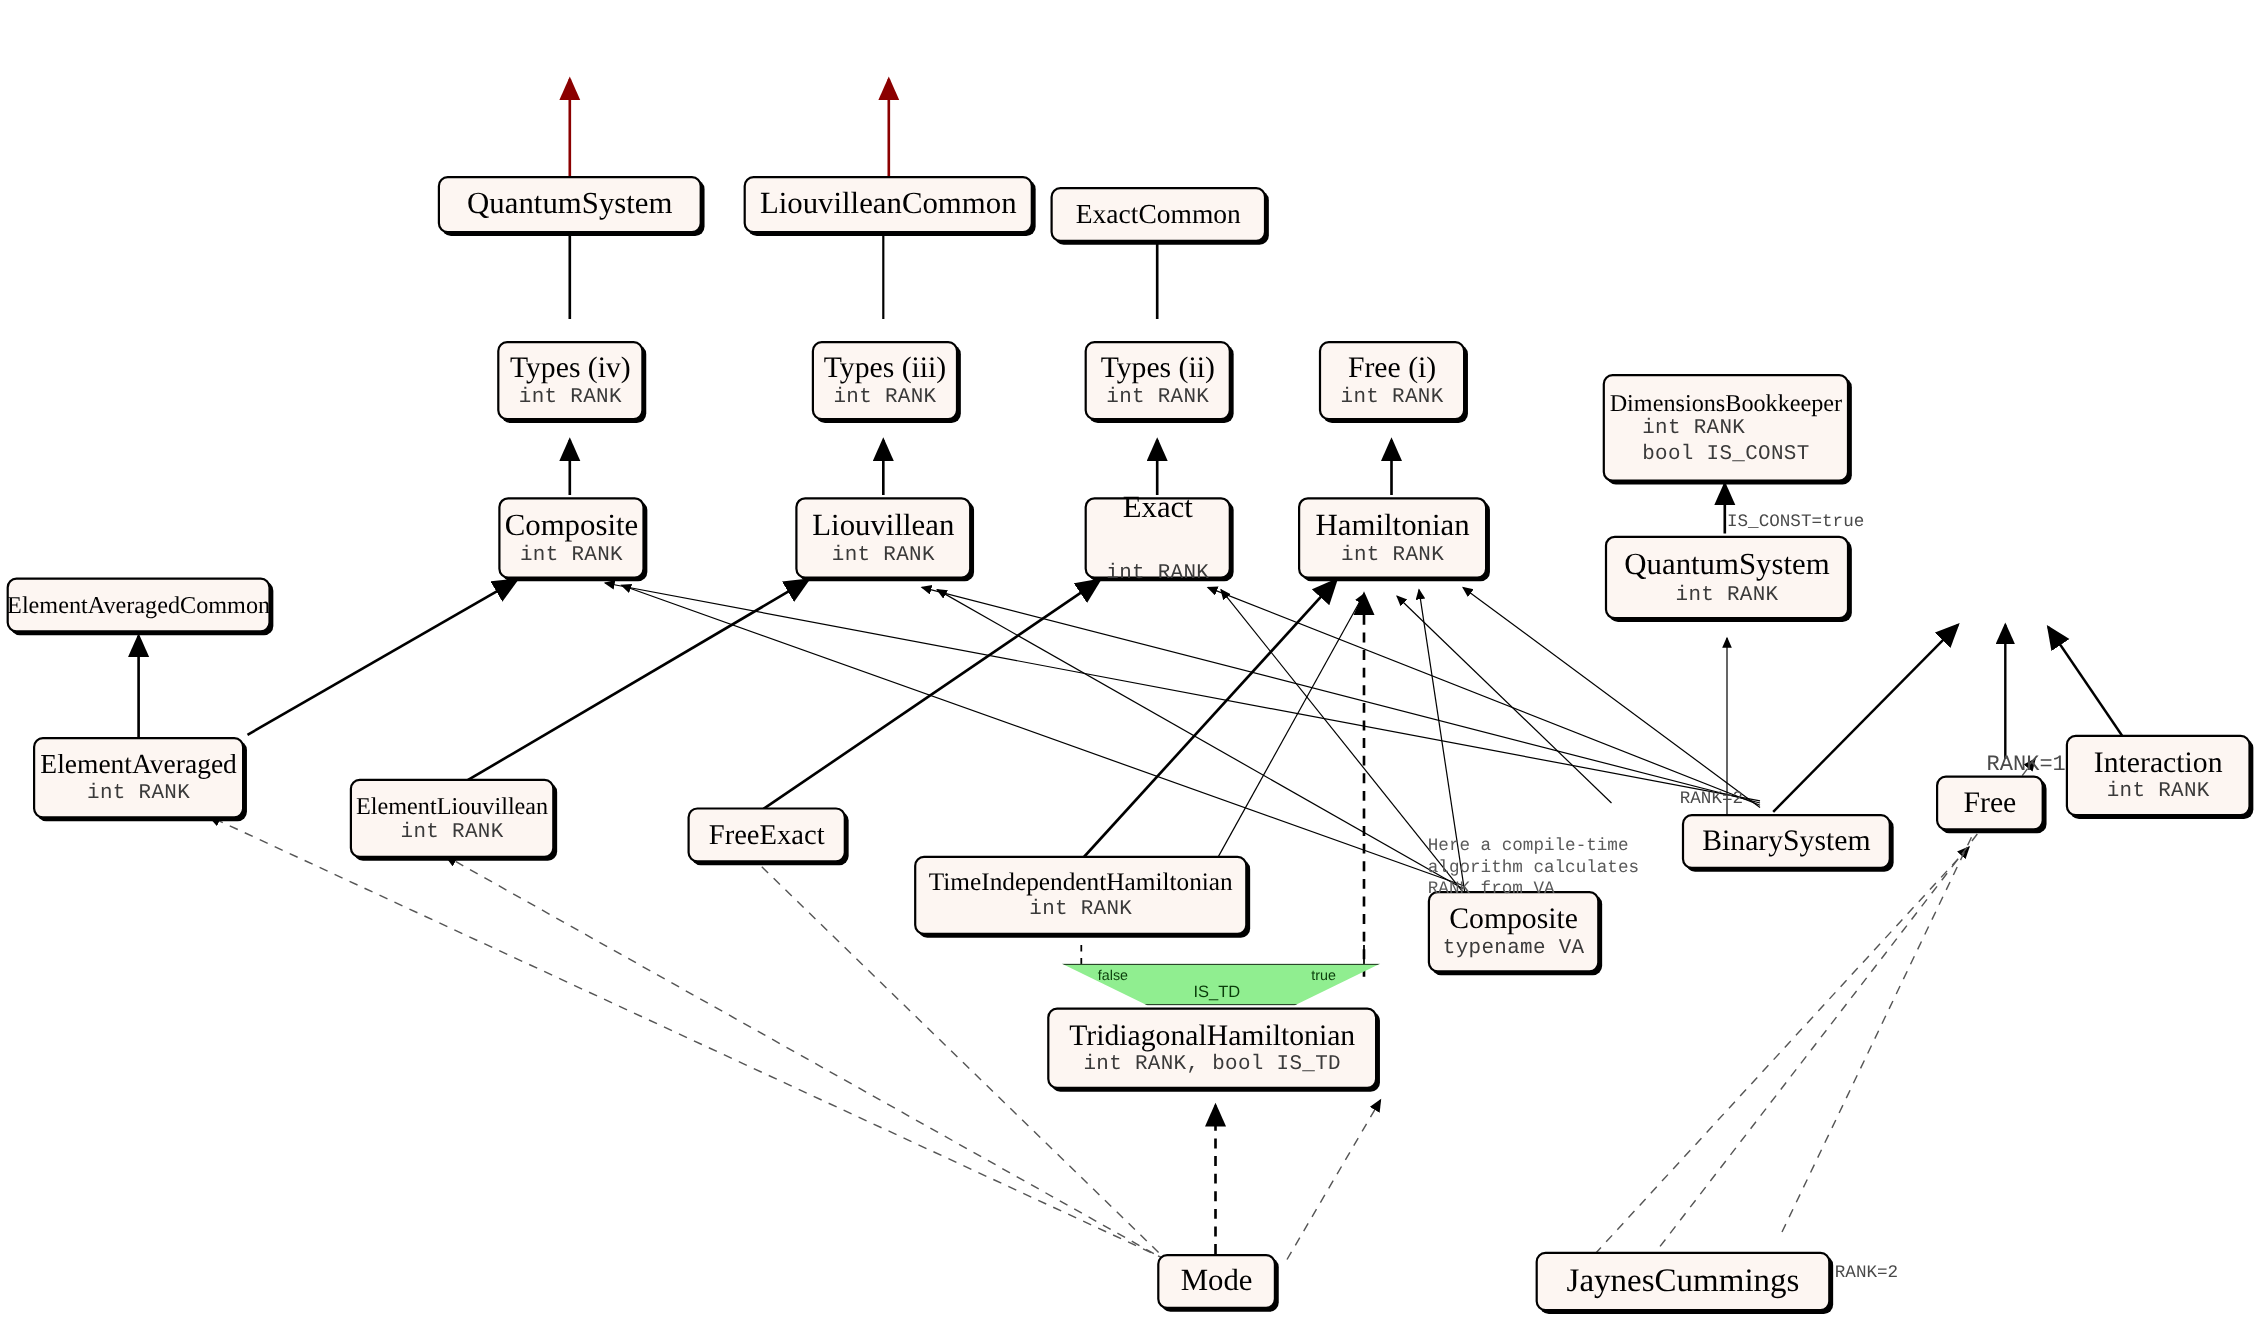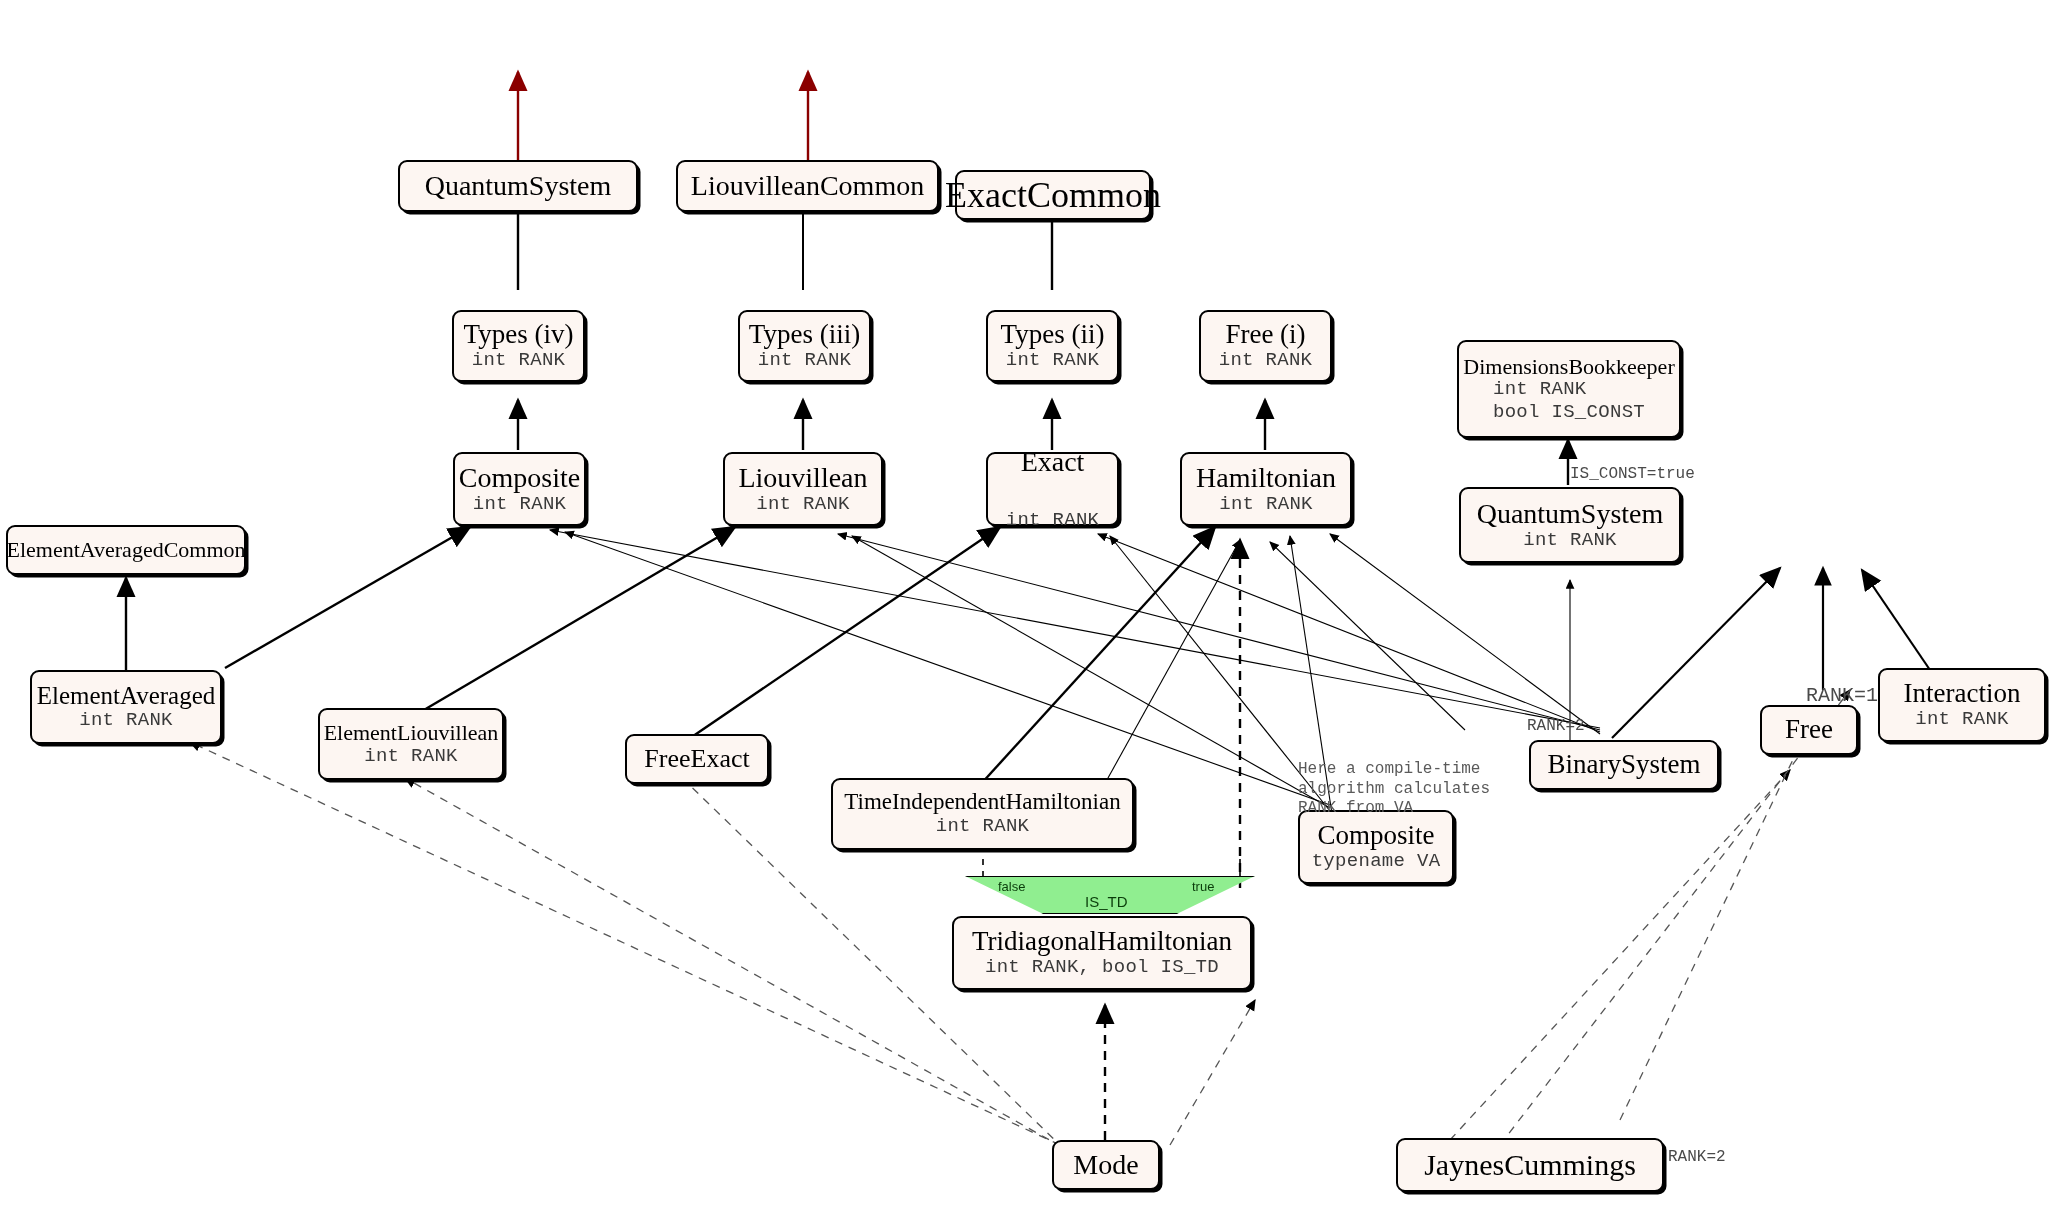--- a/index.html
+++ b/index.html
@@ -148,21 +148,21 @@
   </svg>
 
 
   <div class="node" style="left:398px;top:160px;width:240px;height:52px;">
     <div class="title" style="font-size:28px;">QuantumSystem</div>
   </div>
   <div class="node" style="left:676px;top:160px;width:263px;height:52px;">
     <div class="title" style="font-size:28px;">LiouvilleanCommon</div>
   </div>
   <div class="node" style="left:955px;top:170px;width:196px;height:50px;">
-    <div class="title" style="font-size:36px;">ExactCommon</div>
+    <div class="title" style="font-size:25px;">ExactCommon</div>
   </div>
 
   <div class="node" style="left:452px;top:310px;width:133px;height:72px;">
     <div class="title" style="font-size:27px;">Types (iv)</div>
     <div class="params" style="font-size:19px;">int RANK</div>
   </div>
   <div class="node" style="left:738px;top:310px;width:133px;height:72px;">
     <div class="title" style="font-size:27px;">Types (iii)</div>
     <div class="params" style="font-size:19px;">int RANK</div>
   </div>

